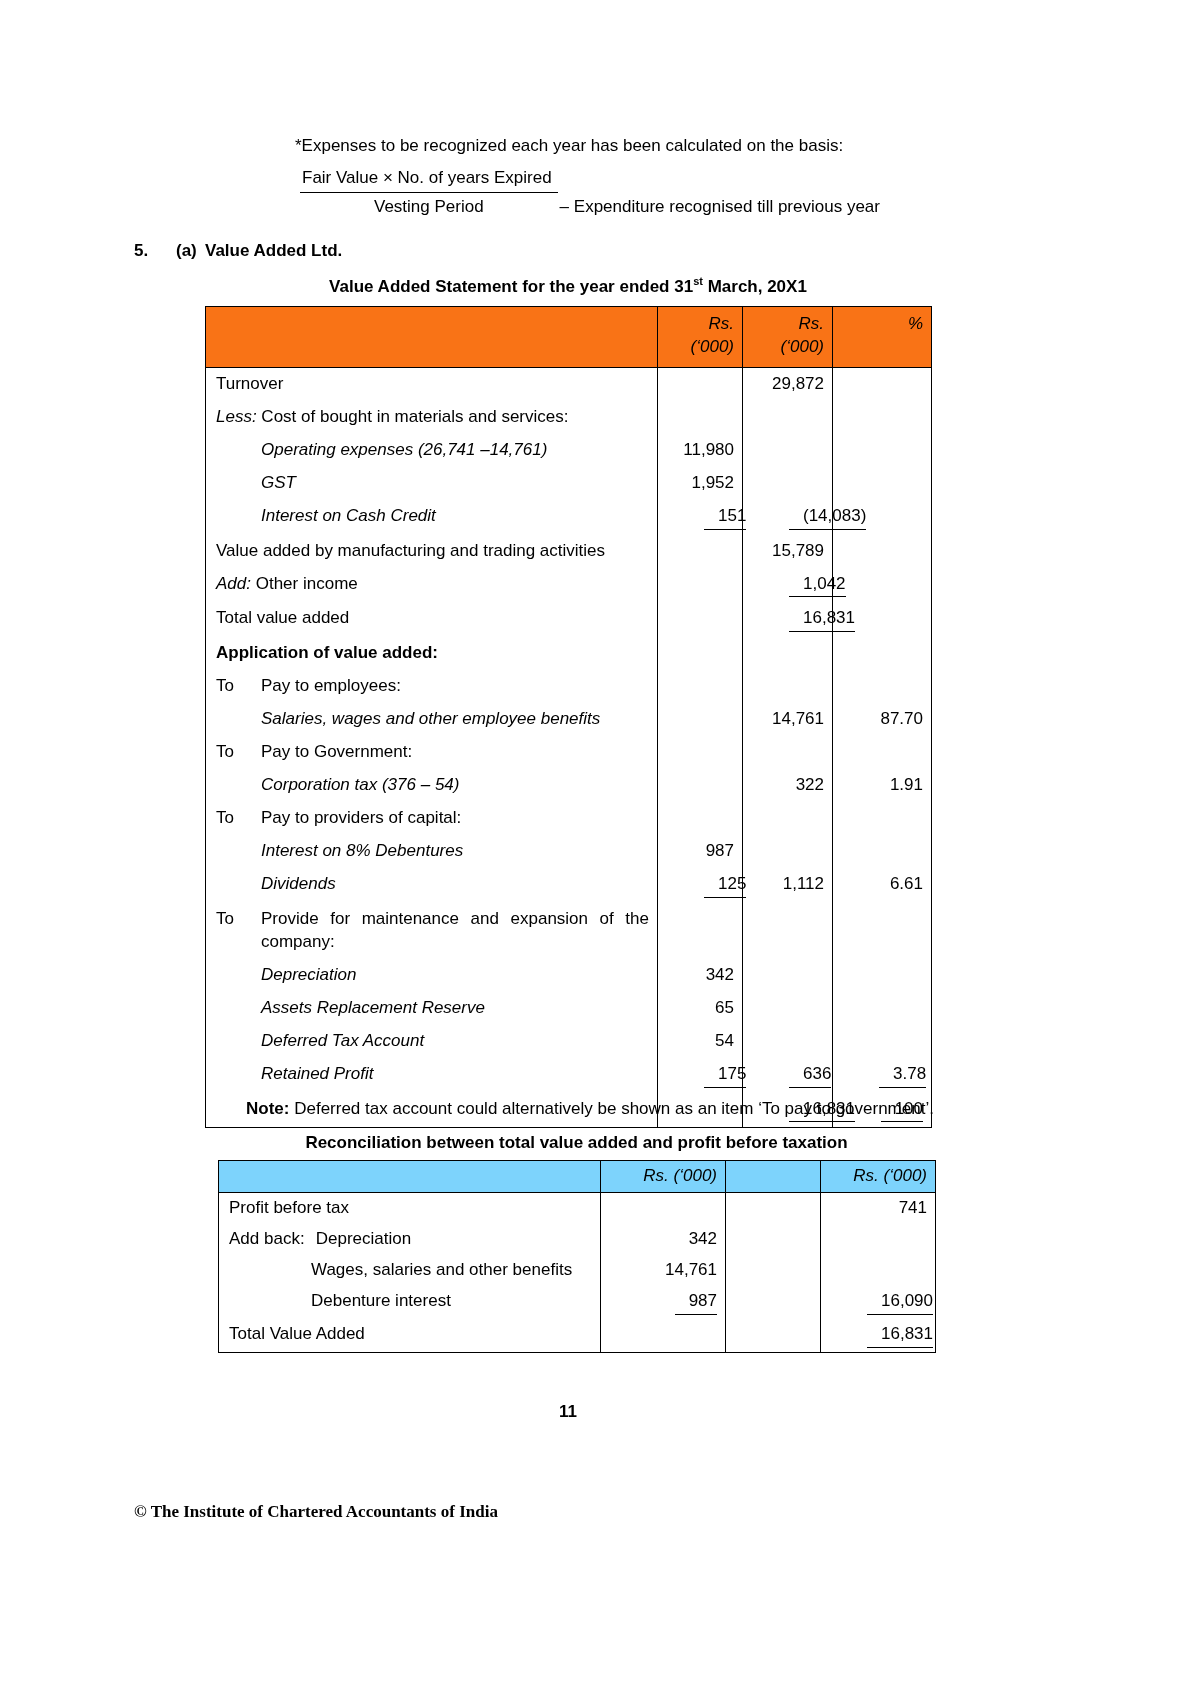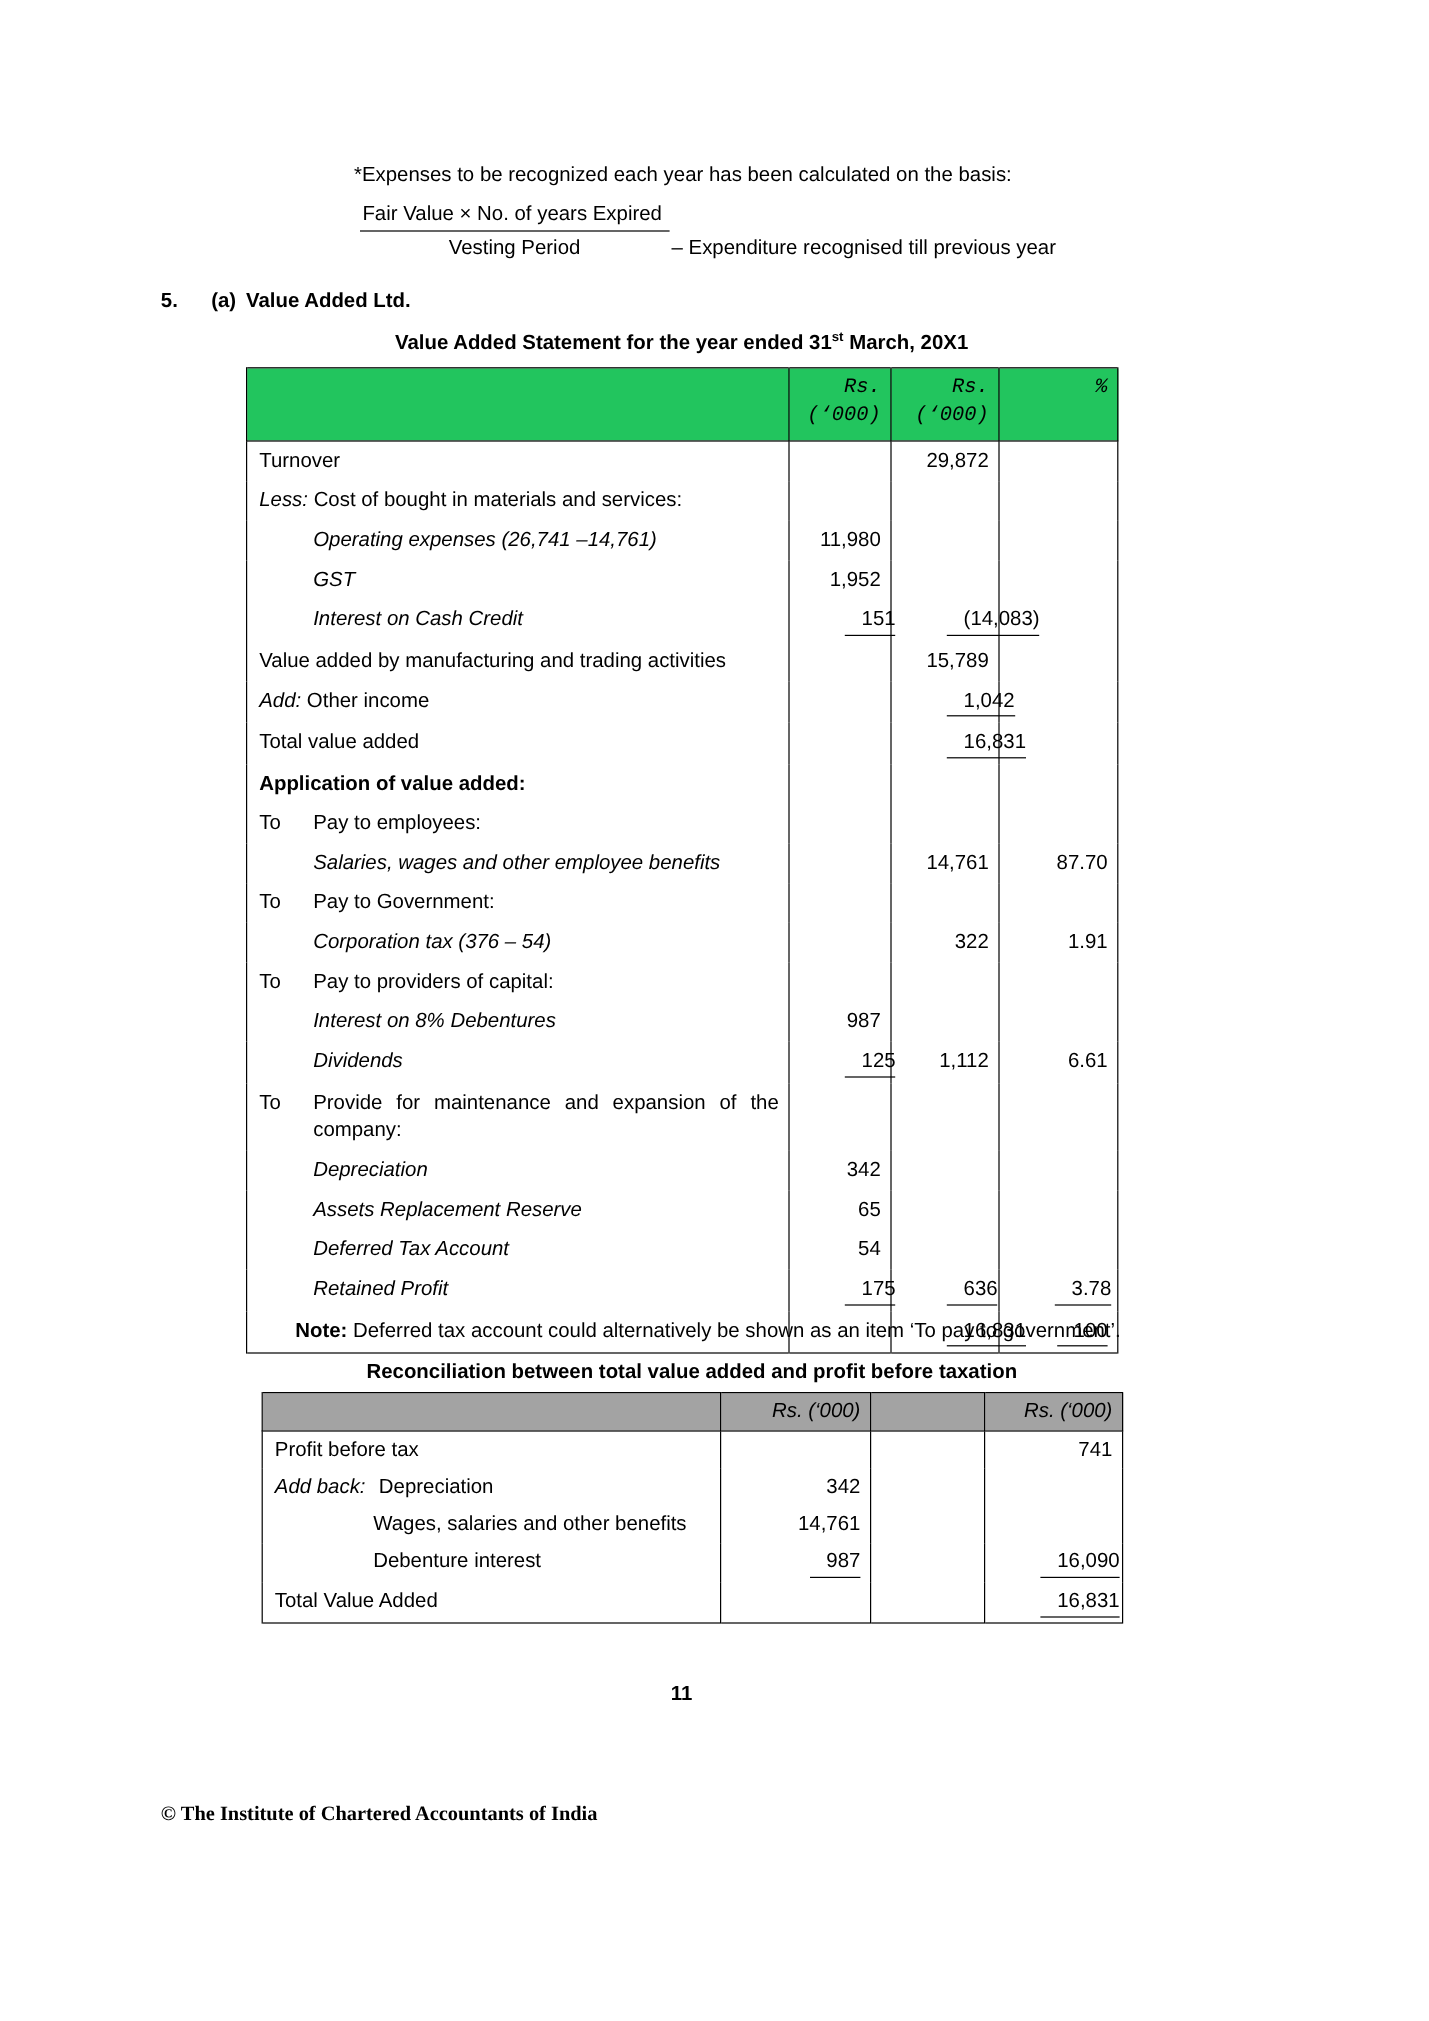--- a/index.html
+++ b/index.html
@@ -27,22 +27,22 @@
 
   table.vat {
     position:absolute; left:205px; top:306px; width:726px;
     border-collapse:collapse; border:1.5px solid #000; table-layout:fixed;
   }
   table.vat th, table.vat td {
     border-left:1px solid #000; border-right:1px solid #000;
     padding:5px 8px; vertical-align:top; line-height:1.35;
   }
   table.vat thead th {
-    background:#22c55e; font-style:italic; font-weight:normal;
-    text-align:right; border-bottom:1px solid #000; padding:6px 8px 8px 8px;font-family:Liberation Mono, monospace;
+    background:#f97316; font-style:italic; font-weight:normal;
+    text-align:right; border-bottom:1px solid #000; padding:6px 8px 8px 8px;
   }
   table.vat td.desc { text-align:left; padding-left:10px; }
   table.vat td.num { text-align:right; }
   .lvl1 { padding-left:55px !important;font-style:italic; }
   .to-row { display:flex; }
   .to-row .to { width:45px; flex-shrink:0; }
   .to-row .txt { flex:1; }
   .just { text-align:justify; }
   .u { display:inline-block; border-bottom:1.4px solid #000; padding-left:14px; padding-bottom:1px;margin-left:38px; }
 
@@ -51,27 +51,27 @@
   .recon-title { position:absolute; left:218px; top:1133px; width:717px; text-align:center; font-weight:bold; }
   table.recon {
     position:absolute; left:218px; top:1160px; width:717px;
     border-collapse:collapse; border:1.5px solid #000; table-layout:fixed;
   }
   table.recon th, table.recon td {
     border-left:1px solid #000; border-right:1px solid #000;
     padding:4px 8px; vertical-align:top; line-height:1.35;
   }
   table.recon thead th {
-    background:#a3a3a3; font-style:italic; font-weight:normal;
+    background:#7dd3fc; font-style:italic; font-weight:normal;
     text-align:right; border-bottom:1px solid #000;
   }
   table.recon td.desc { text-align:left; padding-left:10px; }
   table.recon td.num { text-align:right; }
   .lvl2 { padding-left:92px !important; }
-  .prefix-fixed { display:inline-block; width:82px; font-style:italic; }
+  .prefix-fixed { display:inline-block; width:82px; }
 
   .page-number { position:absolute; left:205px; top:1402px; width:726px; text-align:center; font-weight:bold; }
   .footer { position:absolute; left:134px; top:1502px; font-family:"Liberation Serif", serif; font-weight:bold; font-size:17px; }
 </style>
 </head>
 <body>
 
 <div class="page">
 
   <div class="intro-line">*Expenses to be recognized each year has been calculated on the basis:</div>

